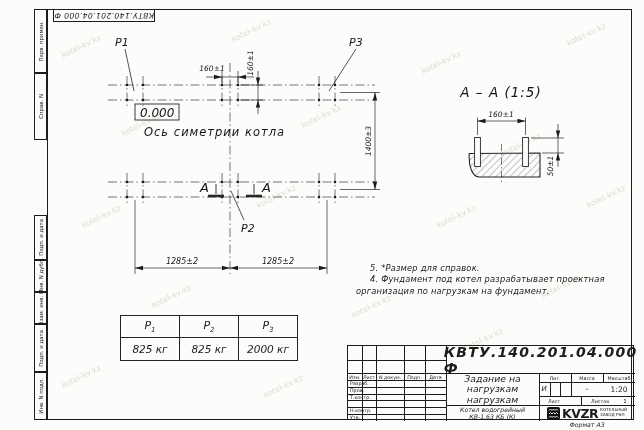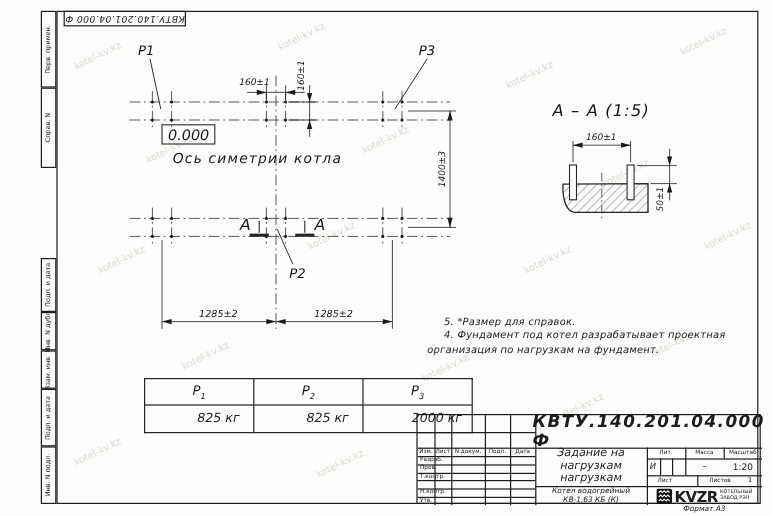--- a/index.html
+++ b/index.html
@@ -16,30 +16,30 @@
   
   svg.draw{position:absolute;left:0;top:0;pointer-events:none;}
   svg.draw text{font-family:"DejaVu Sans",sans-serif;font-style:italic;fill:#161616;}
   
   .notes{position:absolute;left:356px;top:263px;width:274px;font-size:8.3px;font-style:italic;line-height:11.4px;letter-spacing:.2px;color:#1b1b1b;}
   .notes p{margin:0;text-indent:14px;}
   
   .ptable{position:absolute;left:120px;top:315px;border-collapse:collapse;}
   .ptable td{border:1.3px solid #222;width:58px;text-align:center;font-style:italic;font-size:11px;padding:0;}
   .ptable tr:first-child td{height:21px;}
-  .ptable tr:last-child td{height:22px;font-size:10.5px;padding-left:32px;}
+  .ptable tr:last-child td{height:22px;font-size:10.5px;}
   .ptable sub{font-size:7px;}
   
   .tb{position:absolute;left:347px;top:345px;width:287px;height:75px;border:1.6px solid #1c1c1c;box-sizing:border-box;}
   .vl{position:absolute;width:1px;background:#1c1c1c;}
   .hl{position:absolute;height:1px;background:#1c1c1c;}
   .tb .lbl{position:absolute;font-size:4.8px;white-space:nowrap;color:#222;}
   .tb .ctr{transform:translate(-50%,-50%);}
   .desig{position:absolute;left:98px;top:0;width:189px;height:27px;display:flex;align-items:center;justify-content:center;font-size:14px;font-weight:bold;font-style:italic;letter-spacing:1.2px;}
-  .doctitle{position:absolute;left:98px;top:27px;width:93px;height:32px;display:flex;flex-direction:column;align-items:center;justify-content:center;font-size:9.3px;font-style:italic;line-height:10.4px;}
+  .doctitle{position:absolute;left:98px;top:27px;width:93px;height:32px;display:flex;flex-direction:column;align-items:center;justify-content:flex-end;font-size:9.3px;font-style:italic;line-height:10.4px;}
   .product{position:absolute;left:98px;top:59px;width:93px;height:16px;display:flex;flex-direction:column;align-items:center;justify-content:center;font-size:6.2px;font-style:italic;line-height:7px;}
   .logo{position:absolute;left:191px;top:59px;width:96px;height:16px;display:flex;align-items:center;justify-content:center;gap:2px;}
   .logo .brand{font-size:12.5px;font-weight:700;letter-spacing:-.5px;font-family:"DejaVu Sans",sans-serif;}
   .logo .sub{display:flex;flex-direction:column;font-size:4.1px;line-height:4.6px;color:#222;}
   .fmt{position:absolute;left:540px;top:421px;width:94px;text-align:center;font-size:6.2px;font-style:italic;color:#222;}
 </style>
 </head>
 <body>
 
 <div class="page">

